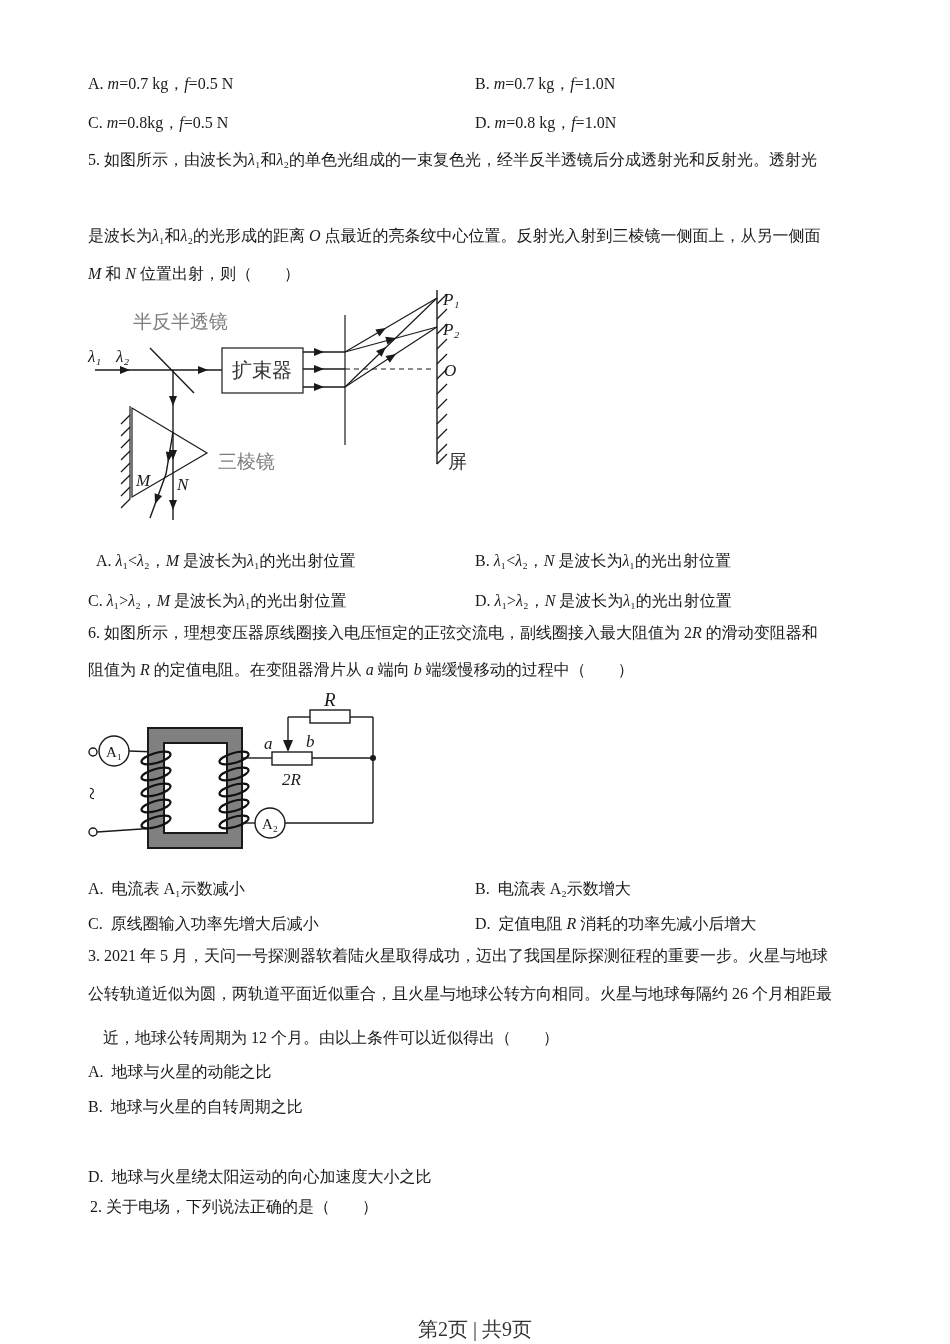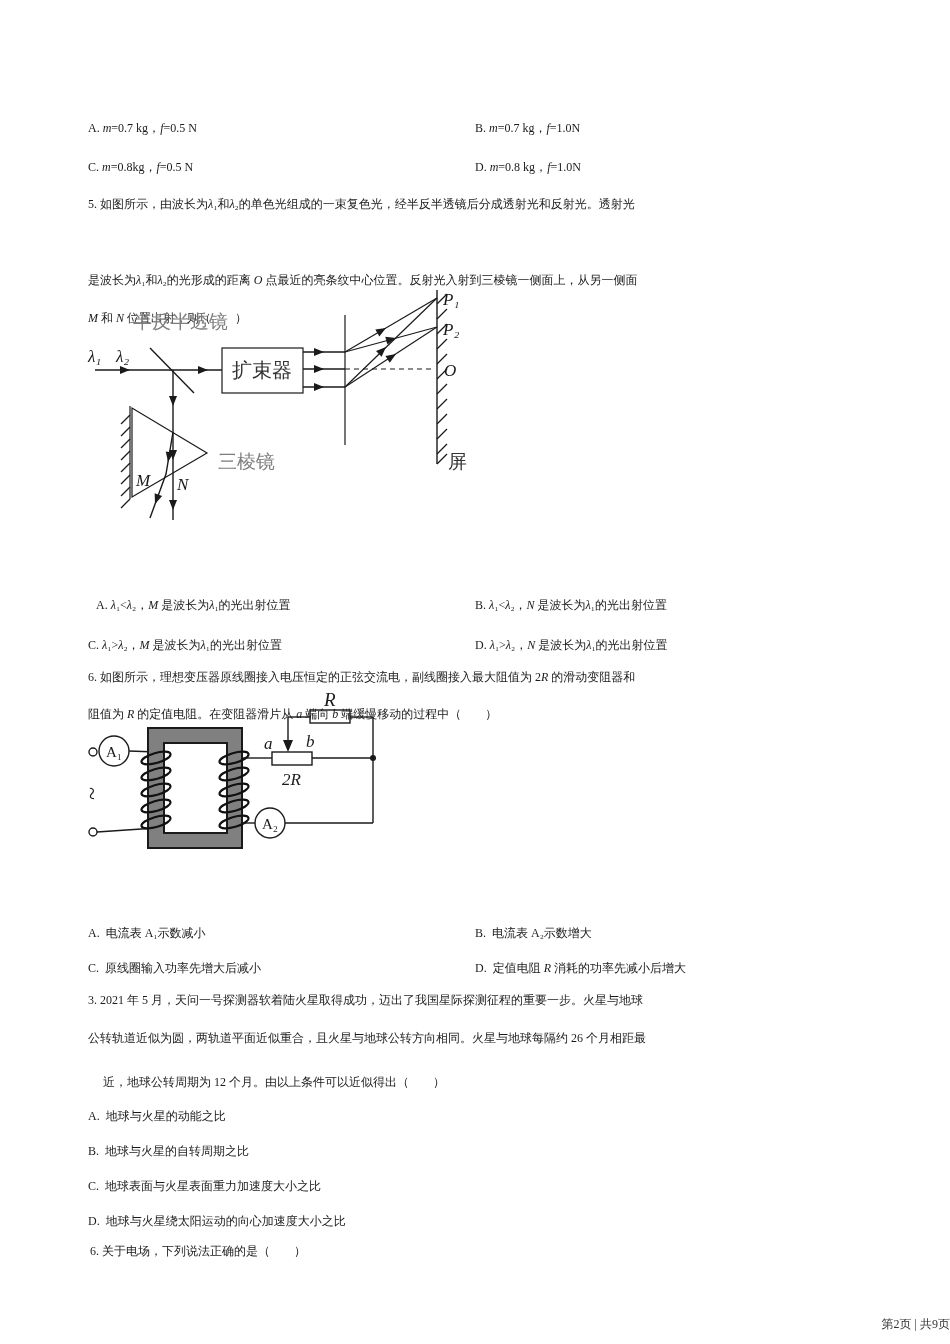--- a/index.html
+++ b/index.html
@@ -1,20 +1,20 @@
 <!DOCTYPE html>
 <html><head>
 <meta charset="utf-8">
 <style>
   html,body{margin:0;padding:0;background:#ffffff;}
   .page{position:relative;width:950px;height:1344px;background:#fff;overflow:hidden;
         font-family:"Liberation Serif","DejaVu Serif",serif;color:#1a1a1a;}
-  .ln{position:absolute;font-size:12px;line-height:24px;white-space:pre;margin-top:44px;}
+  .ln{position:absolute;font-size:16px;line-height:24px;white-space:pre;}
   .ln i{font-style:italic;font-family:"Liberation Serif","DejaVu Serif",serif;}
-  .footer{position:absolute;left:0;right:0;text-align:right;font-size:12px;color:#333;}
+  .footer{position:absolute;left:0;right:0;text-align:center;font-size:20px;color:#333;}
   svg{position:absolute;overflow:visible;}
   svg text{font-family:"Liberation Serif","DejaVu Serif",serif;fill:#1a1a1a;}
   .glabel{fill:#7d7d7d;}
   .dlabel{fill:#333;}
   .it{font-style:italic;}
   .wire{stroke:#1a1a1a;stroke-width:1.4;fill:none;}
   .thin{stroke:#1a1a1a;stroke-width:1.2;fill:none;}
   .arr{fill:#1a1a1a;stroke:none;}
 </style>
 </head>
@@ -181,20 +181,19 @@
   <div class="ln" style="left:88px;top:877px">A.  电流表 A₁示数减小</div>
   <div class="ln" style="left:475px;top:877px">B.  电流表 A₂示数增大</div>
   <div class="ln" style="left:475px;top:912px">D.  定值电阻 <i>R</i> 消耗的功率先减小后增大</div>
   <div class="ln" style="left:88px;top:912px">C.  原线圈输入功率先增大后减小</div>
 
   <div class="ln" style="left:88px;top:944px">3. 2021 年 5 月，天问一号探测器软着陆火星取得成功，迈出了我国星际探测征程的重要一步。火星与地球</div>
   <div class="ln" style="left:88px;top:982px">公转轨道近似为圆，两轨道平面近似重合，且火星与地球公转方向相同。火星与地球每隔约 26 个月相距最</div>
   <div class="ln" style="left:103px;top:1026px">近，地球公转周期为 12 个月。由以上条件可以近似得出（　　）</div>
   <div class="ln" style="left:88px;top:1060px">A.  地球与火星的动能之比</div>
   <div class="ln" style="left:88px;top:1095px">B.  地球与火星的自转周期之比</div>
-  <div class="ln" style="left:88px;top:1130px">C.  地球表面与火星表面重力加速度大小之比</div>
   <div class="ln" style="left:88px;top:1165px">D.  地球与火星绕太阳运动的向心加速度大小之比</div>
 
-  <div class="ln" style="left:90px;top:1195px">6. 关于电场，下列说法正确的是（　　）</div>
+  <div class="ln" style="left:90px;top:1195px">2. 关于电场，下列说法正确的是（　　）</div>
 
   <div class="footer" style="top:1316px">第2页 | 共9页</div>
 
 </div>
 
 </body></html>

